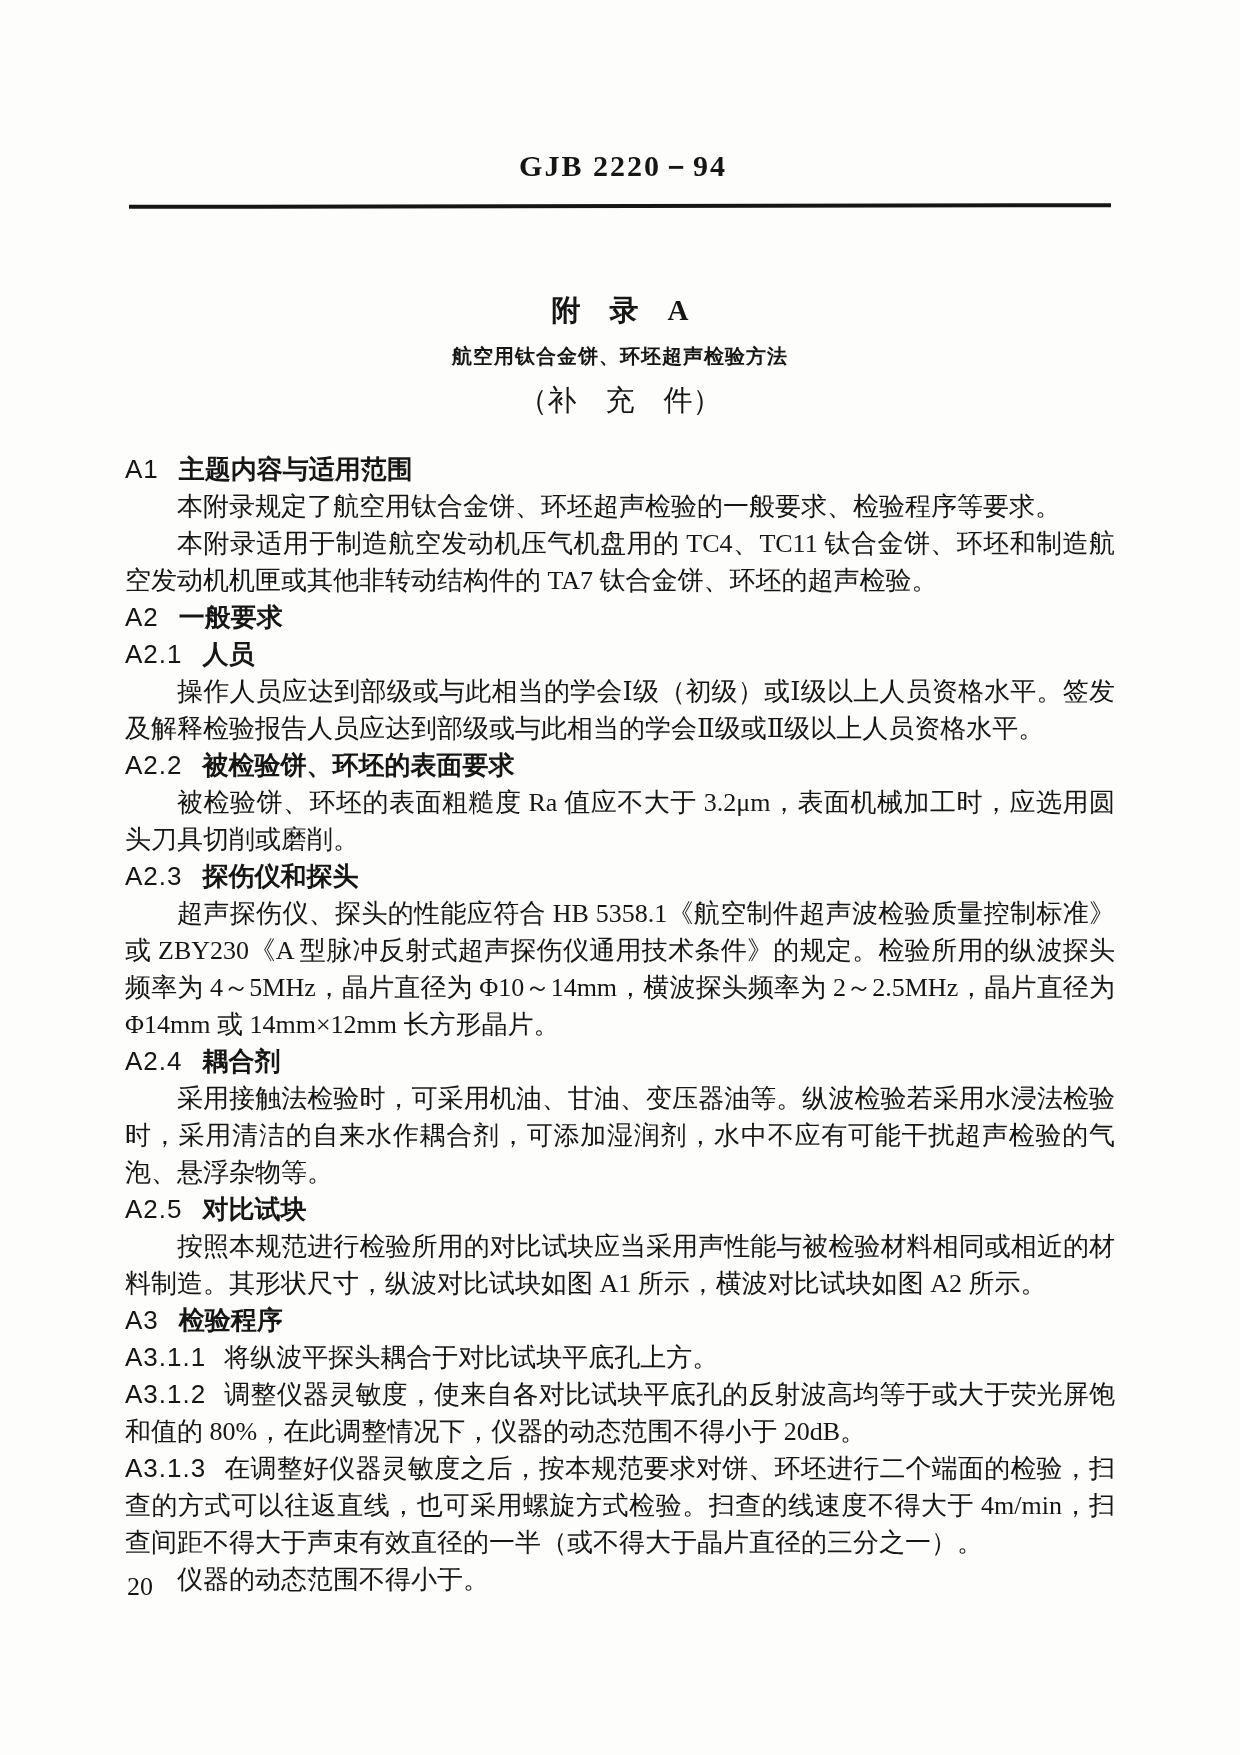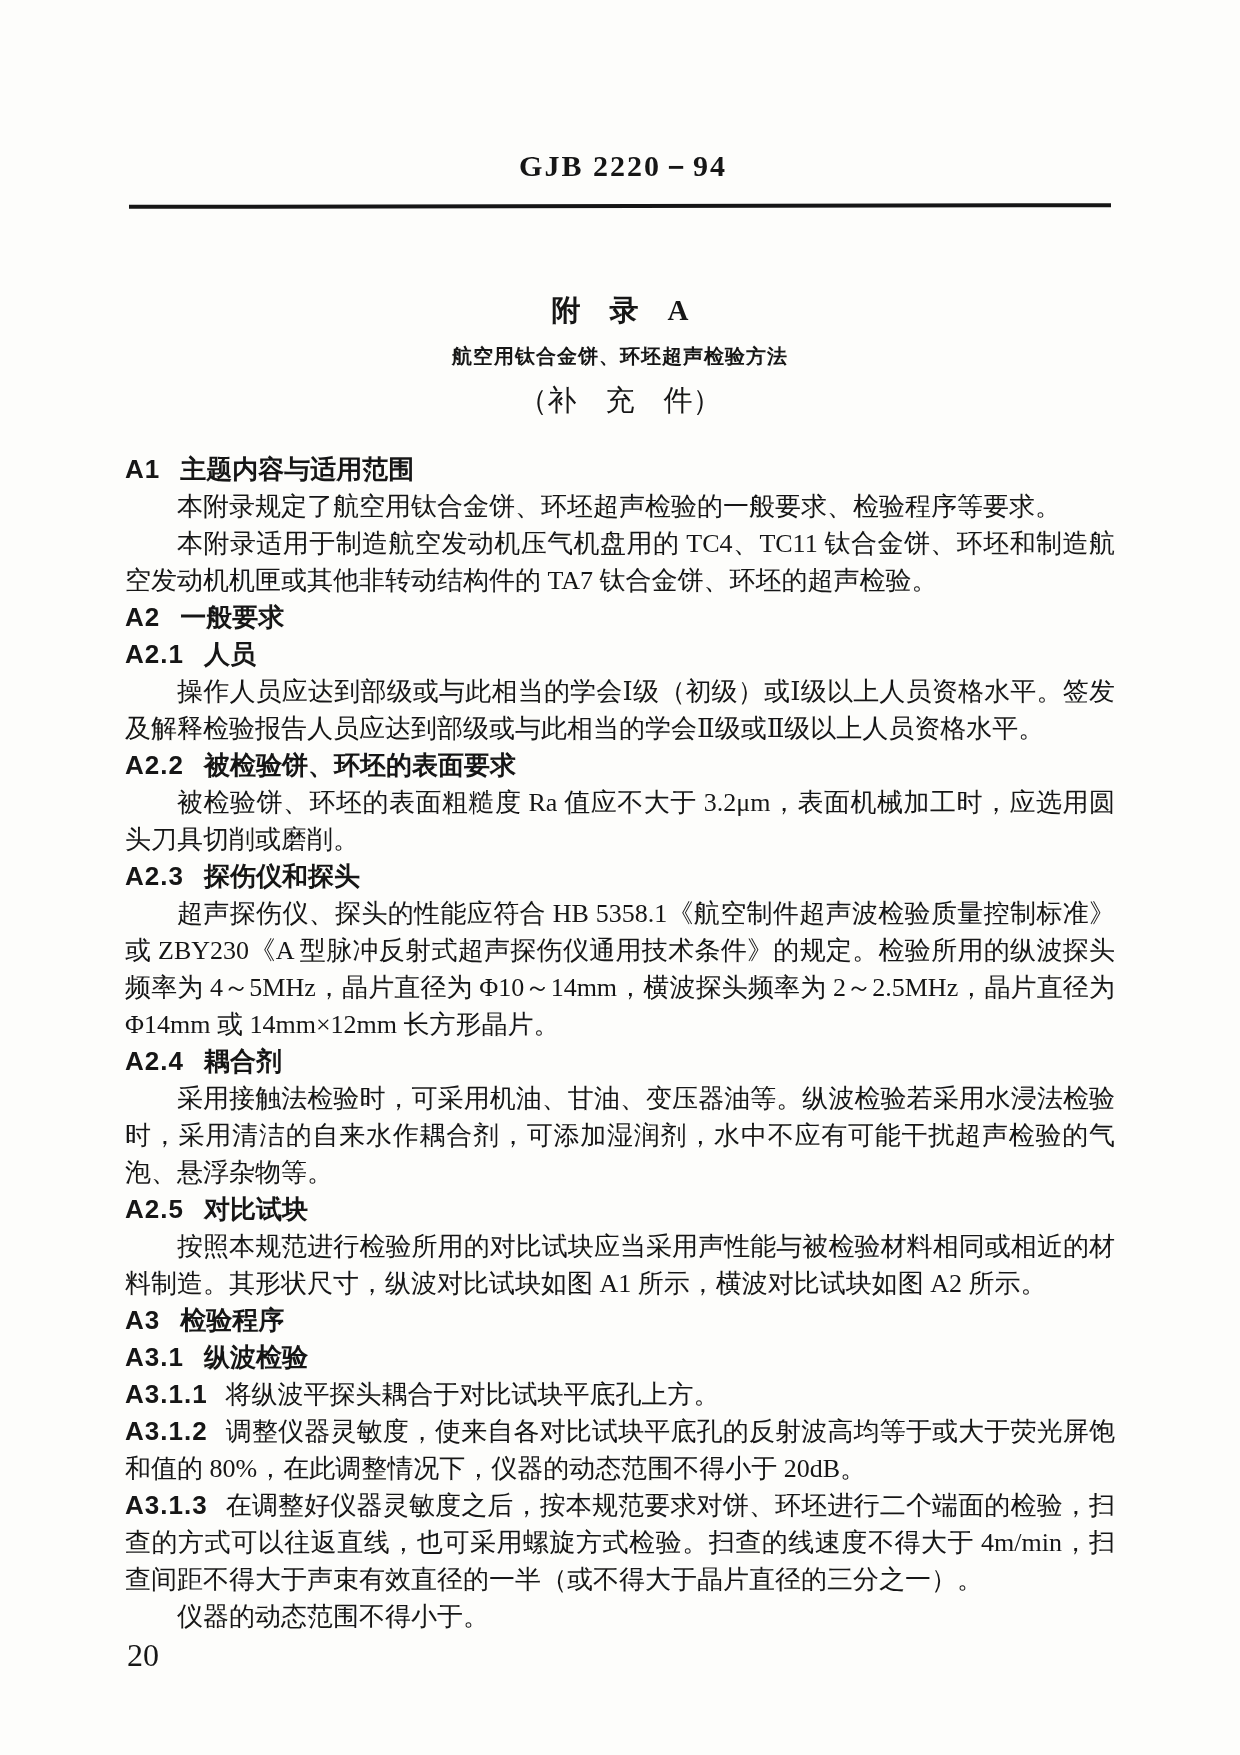--- a/index.html
+++ b/index.html
@@ -71,35 +71,35 @@
     font-weight: bold;
     font-size: 27px;
   }
   .sub {
     font-family: "Liberation Sans", "DejaVu Sans", sans-serif;
     font-weight: 600;
     font-size: 26px;
   }
   .num {
     font-family: "Liberation Sans", "DejaVu Sans", sans-serif;
-    font-weight: bold;
+    font-weight: normal;
     margin-right: 20px;
     letter-spacing: 1px;
   }
   .clause { text-align: justify; }
   .clause .num { margin-right: 18px; }
   .para {
     text-indent: 2em;
     text-align: justify;
   }
   .page-number {
     position: absolute;
     left: 127px;
-    top: 1640px;
-    font-size: 32px;
+    top: 1572px;
+    font-size: 26px;
     line-height: 30px;
   }
 </style>
 </head>
 <body>
 
 <div class="page">
 
   <div class="doc-code">GJB 2220－94</div>
   <hr class="rule">
@@ -127,21 +127,20 @@
     <p class="para">超声探伤仪、探头的性能应符合 HB 5358.1《航空制件超声波检验质量控制标准》或 ZBY230《A 型脉冲反射式超声探伤仪通用技术条件》的规定。检验所用的纵波探头频率为 4～5MHz，晶片直径为 Φ10～14mm，横波探头频率为 2～2.5MHz，晶片直径为 Φ14mm 或 14mm×12mm 长方形晶片。</p>
 
     <div class="sub"><span class="num">A2.4</span><span>耦合剂</span></div>
     <p class="para">采用接触法检验时，可采用机油、甘油、变压器油等。纵波检验若采用水浸法检验时，采用清洁的自来水作耦合剂，可添加湿润剂，水中不应有可能干扰超声检验的气泡、悬浮杂物等。</p>
 
     <div class="sub"><span class="num">A2.5</span><span>对比试块</span></div>
     <p class="para">按照本规范进行检验所用的对比试块应当采用声性能与被检验材料相同或相近的材料制造。其形状尺寸，纵波对比试块如图 A1 所示，横波对比试块如图 A2 所示。</p>
 
     <div class="sec"><span class="num">A3</span><span>检验程序</span></div>
 
-    <div class="sub"><span class="num">A3.1</span><span>纵波检验</span></div>
 
     <p class="clause"><span class="num">A3.1.1</span><span>将纵波平探头耦合于对比试块平底孔上方。</span></p>
     <p class="clause"><span class="num">A3.1.2</span><span>调整仪器灵敏度，使来自各对比试块平底孔的反射波高均等于或大于荧光屏饱和值的 80%，在此调整情况下，仪器的动态范围不得小于 20dB。</span></p>
     <p class="clause"><span class="num">A3.1.3</span><span>在调整好仪器灵敏度之后，按本规范要求对饼、环坯进行二个端面的检验，扫查的方式可以往返直线，也可采用螺旋方式检验。扫查的线速度不得大于 4m/min，扫查间距不得大于声束有效直径的一半（或不得大于晶片直径的三分之一）。</span></p>
 
     <p class="para">仪器的动态范围不得小于。</p>
 
   </div>
 
   <div class="page-number">20</div>

